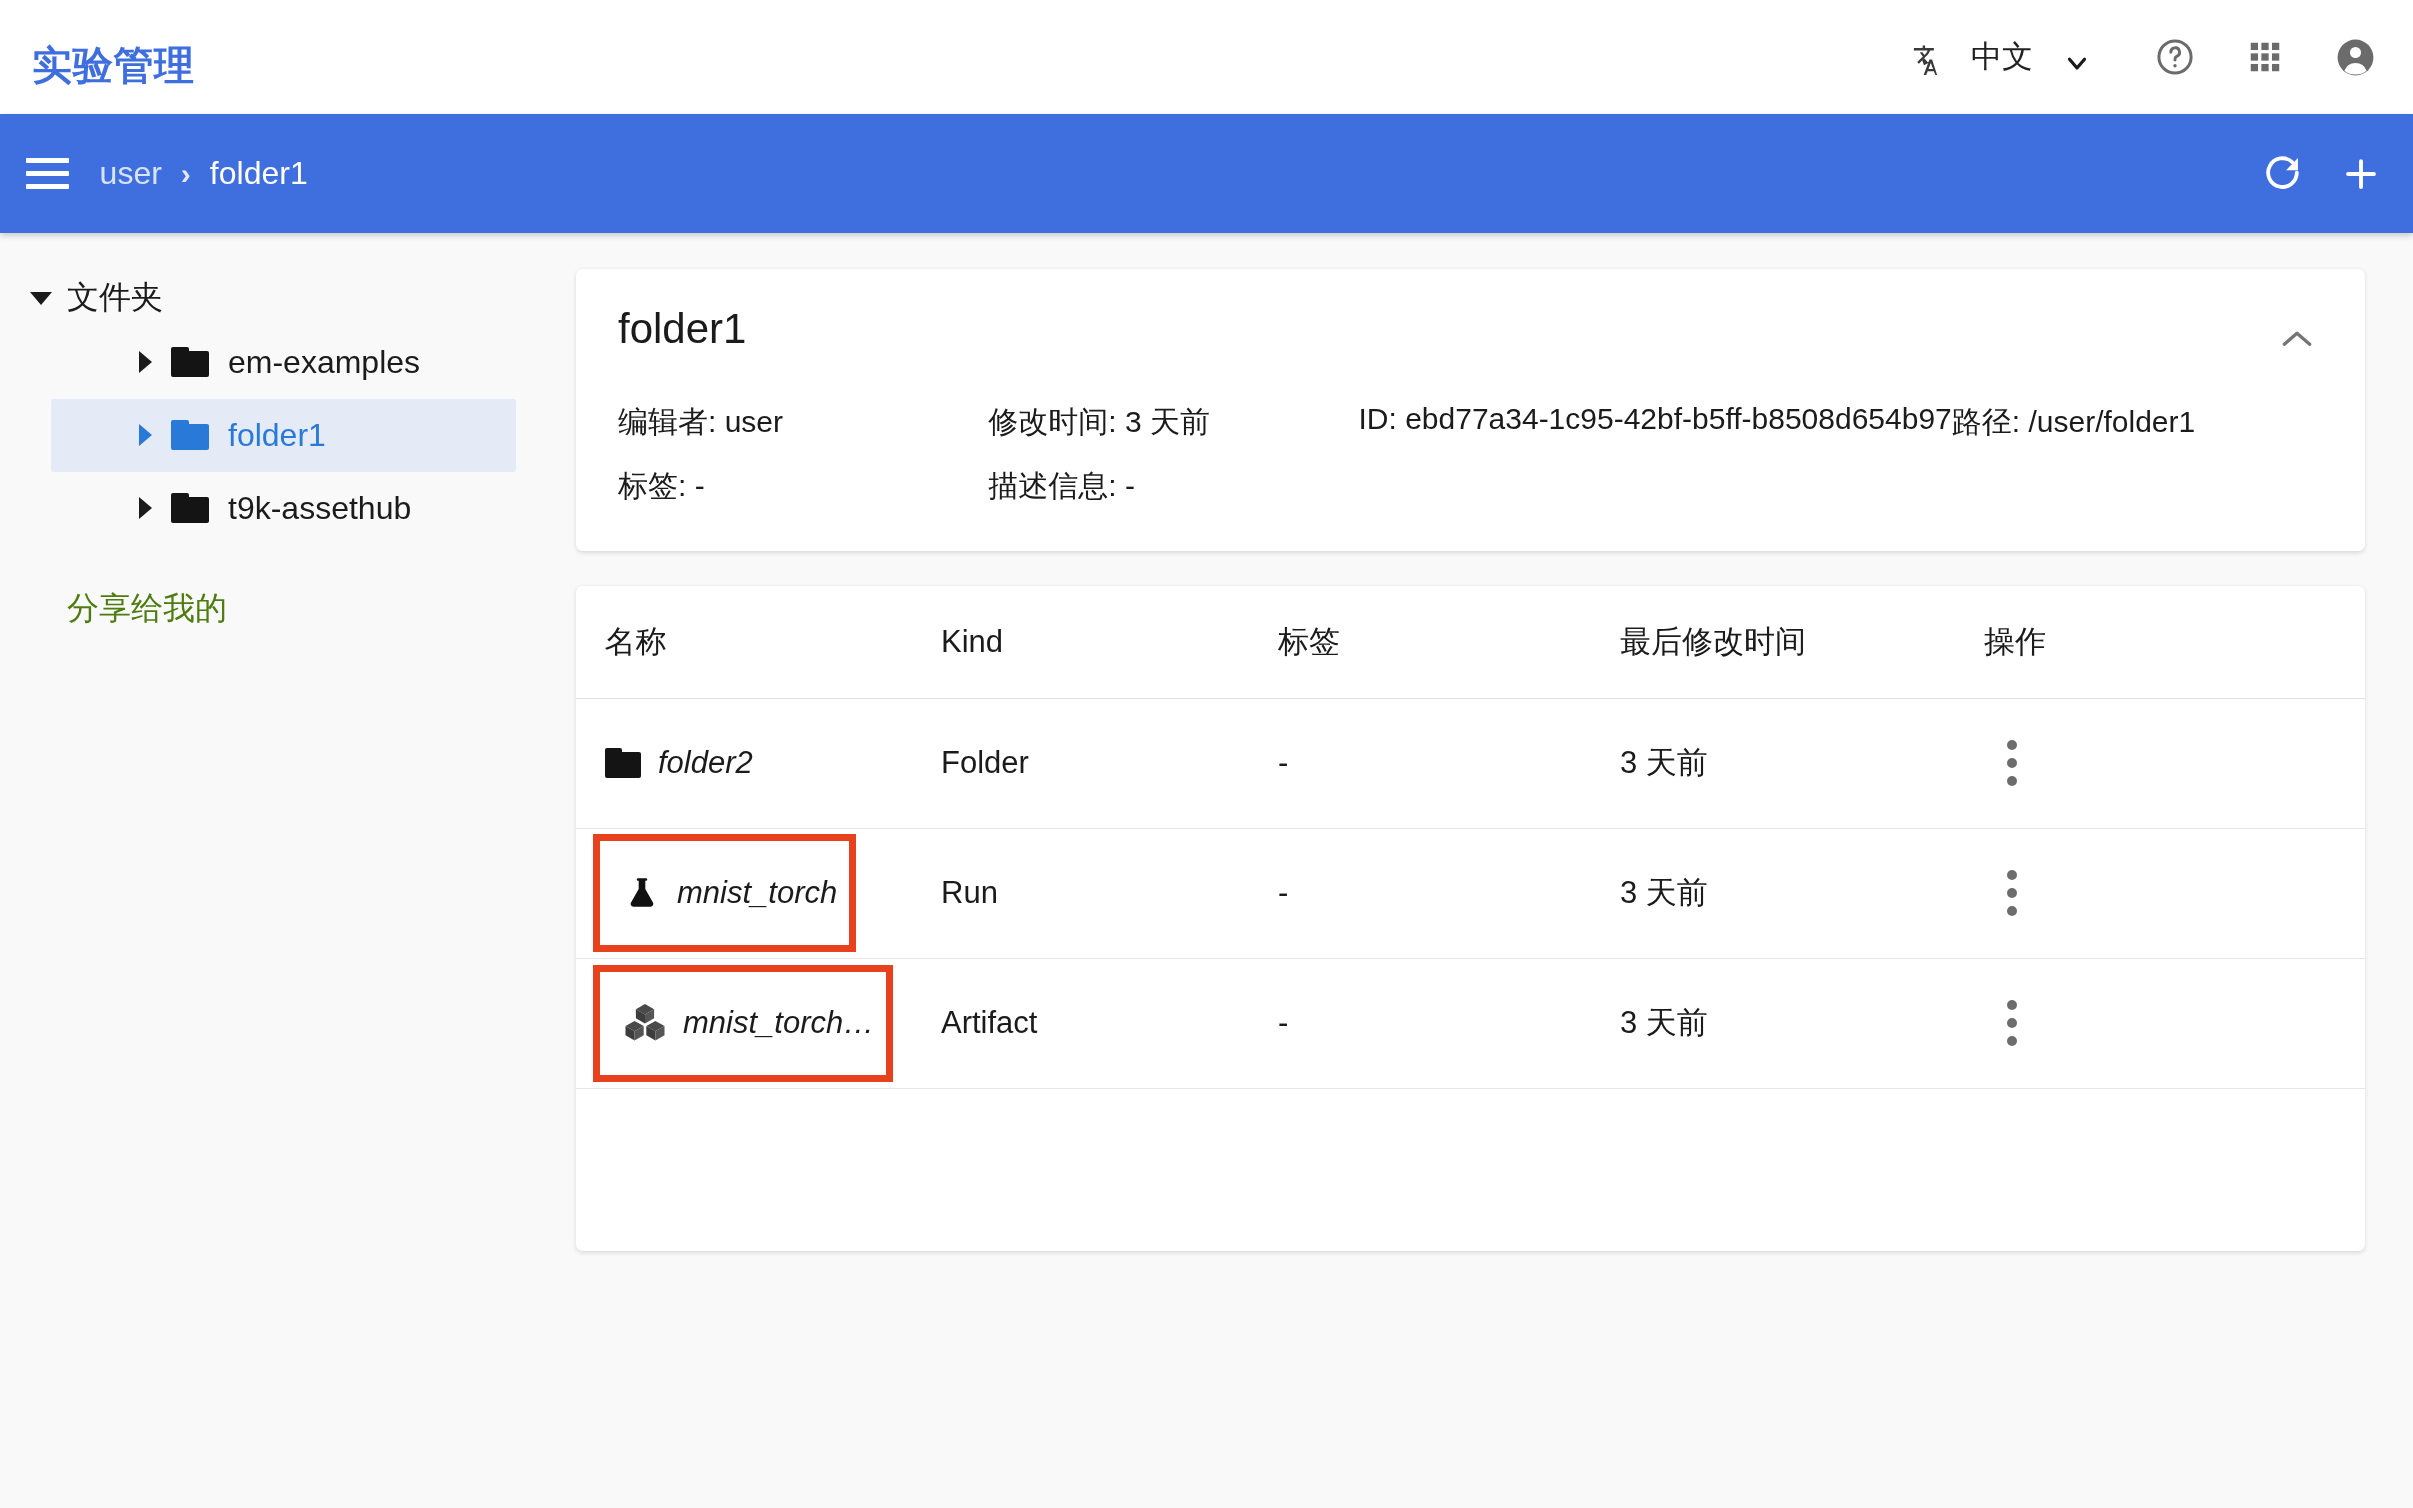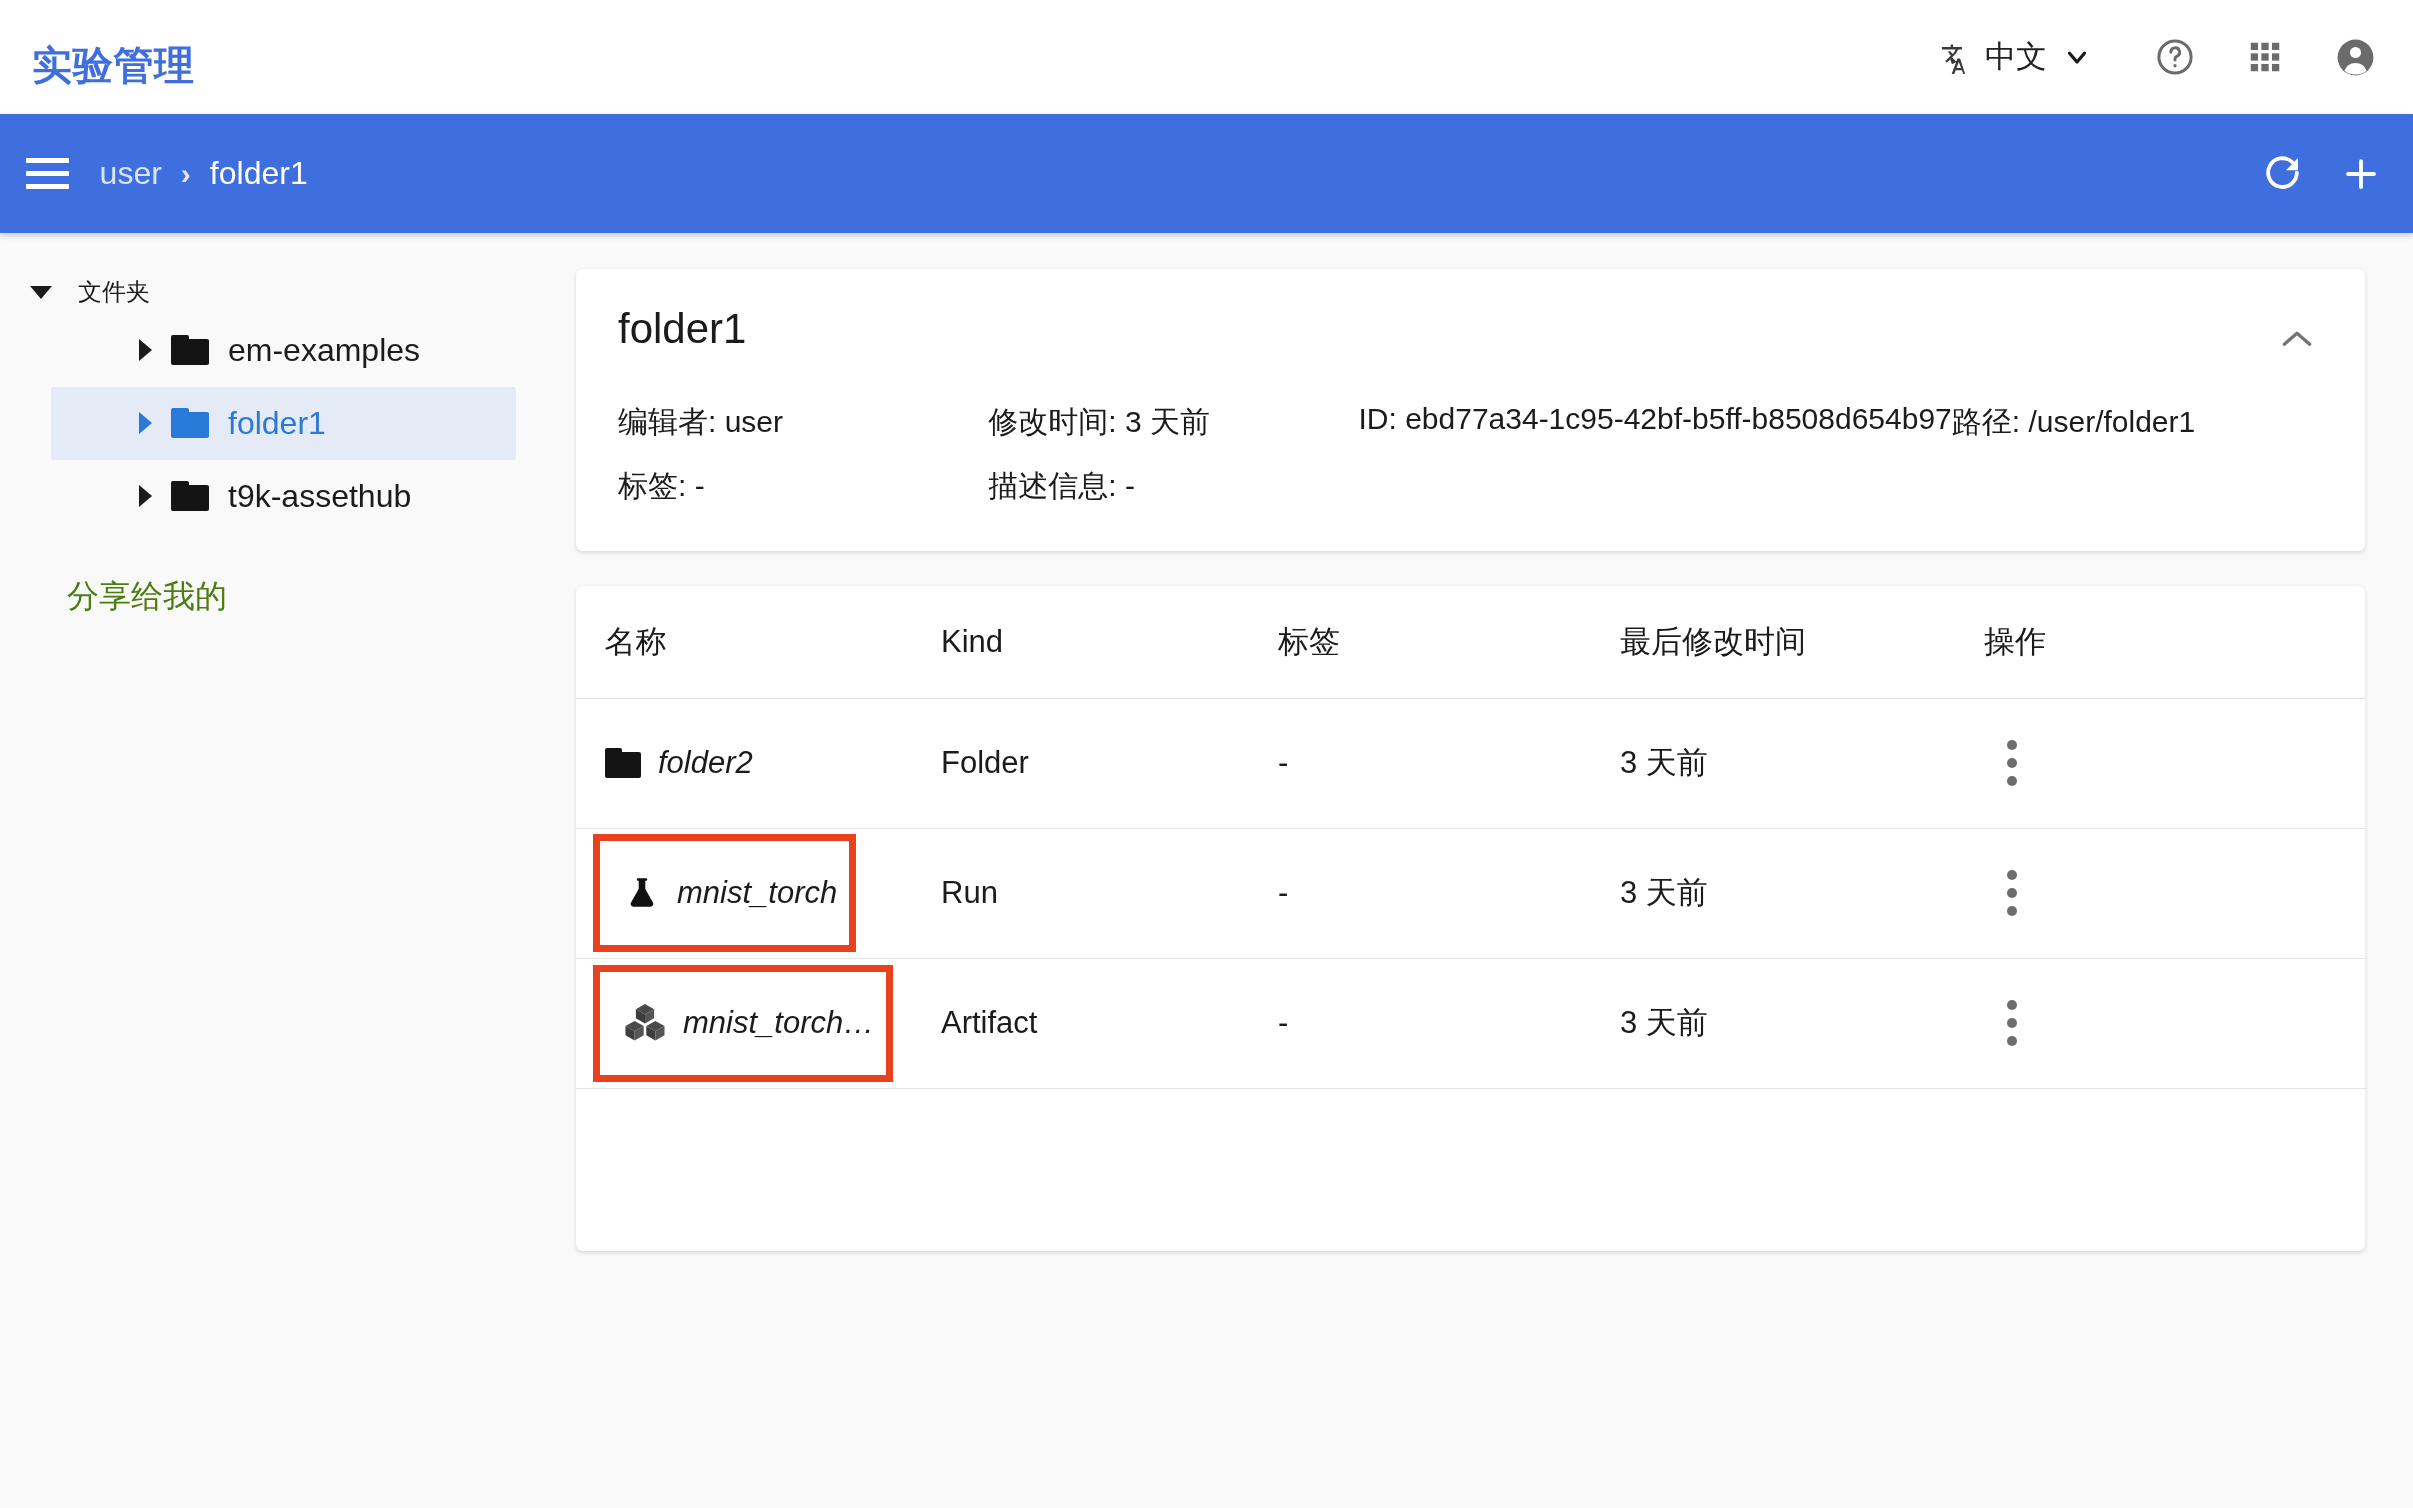--- a/index.html
+++ b/index.html
@@ -16,21 +16,21 @@
     background: #ffffff;
     display: flex; align-items: center; justify-content: space-between;
     padding: 0 36px 0 32px;
   }
   .app-title {
     color: #3F6FDE; font-size: 40px; font-weight: 700; letter-spacing: 0.7px; margin-top: 16px;
   }
   .topbar-right { display: flex; align-items: center; gap: 0px; }
   .tb-item { display: flex; align-items: center; justify-content: center; }
 
-  .lang-group { display: flex; align-items: center; gap: 15px; padding: 0 12px; }
+  .lang-group { display: flex; align-items: flex-end; gap: 29px; padding: 0 12px; }
   .lang-label { font-size: 31px; color: #222; }
   .tb-gap { width: 50px; }
 
   
   .bluebar {
     position: absolute; left: 0; top: 114px; width: 2413px; height: 119px;
     background: #3F6FDE;
     display: flex; align-items: center; justify-content: space-between;
     padding: 0 31px 0 25.6px;
     box-shadow: 0 2.7px 6.7px rgba(0,0,0,0.22);
@@ -50,23 +50,23 @@
     display: flex;
     background: #f9f9f9;
   }
   .sidebar {
     width: 576px; height: 100%;
     background: #f9f9f9;
     padding-top: 38px;
     flex-shrink: 0;
   }
   .tree-root {
-    display: flex; align-items: center; gap: 26px;
+    display: flex; align-items: center; gap: 15px;
     padding: 5.4px 0 5.4px 30px;
-    font-size: 24px; color: #1b1b1b; font-weight: 400;
+    font-size: 32px; color: #1b1b1b; font-weight: 400;
   }
   .tri-down {
     width: 0; height: 0;
     border-left: 11.4px solid transparent; border-right: 11.4px solid transparent;
     border-top: 13.5px solid #1b1b1b;
   }
   .tri-right {
     width: 0; height: 0;
     border-top: 11.4px solid transparent; border-bottom: 11.4px solid transparent;
     border-left: 13.5px solid #1b1b1b;

